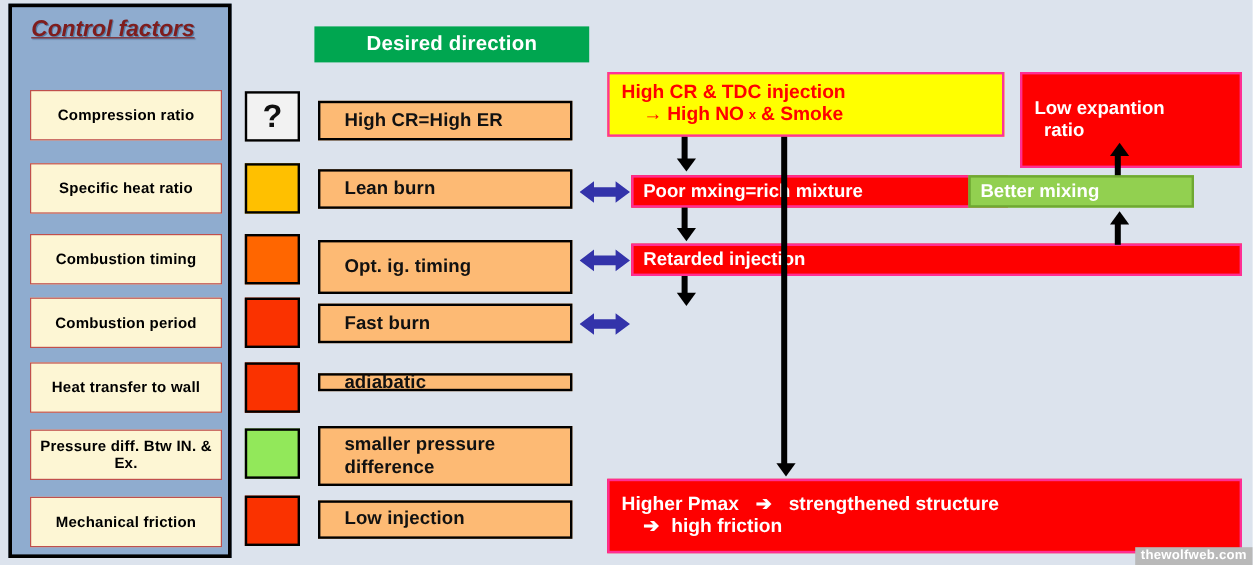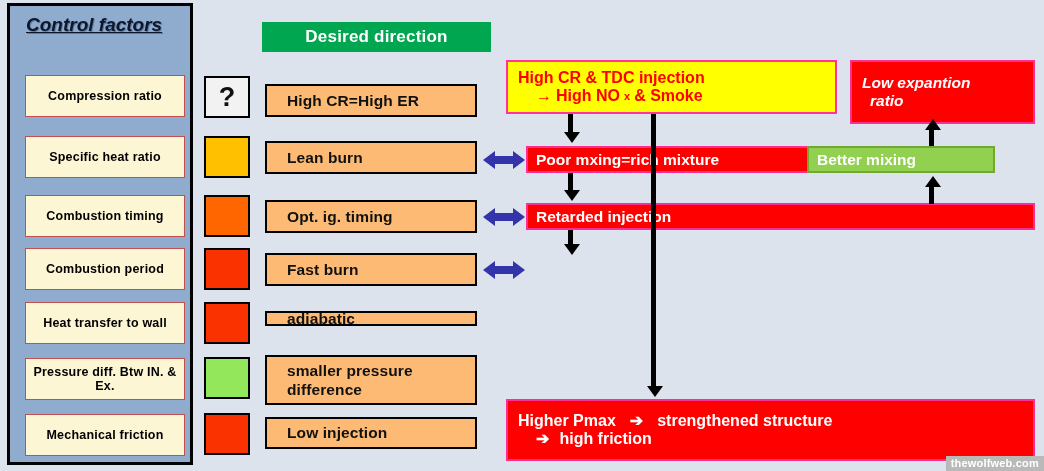--- a/index.html
+++ b/index.html
@@ -20,21 +20,21 @@
     left: 7px; top: 3px;
     width: 186px; height: 462px;
     background: #8faccf;
     border: 3px solid #000000;
     box-sizing: border-box;
   }
   .sidebar-title {
     position: absolute;
     left: 16px; top: 8px;
     width: 155px;
-    color: #0f172a;
+    color: #7f1d1d;
     font-style: italic;
     font-weight: bold;
     font-size: 19px;
     line-height: 21px;
     text-decoration: underline;
     text-shadow: 1px 1px 0 #5a7ba3;
   }
   .factor-box {
     position: absolute;
     left: 15px;
@@ -203,37 +203,37 @@
   <div class="swatch" style="top:195px; background:#ff6600"></div>
   <div class="swatch" style="top:248px; background:#fa3200"></div>
   <div class="swatch" style="top:302px; background:#fa3200"></div>
   <div class="swatch" style="top:357px; background:#92e85a"></div>
   <div class="swatch" style="top:413px; background:#fa3200"></div>
 
   <div class="desired-header">Desired direction</div>
 
   <div class="dirbox" style="top:84px;  height:33px">High CR=High ER</div>
   <div class="dirbox" style="top:141px; height:33px">Lean burn</div>
-  <div class="dirbox" style="top:200px; height:33px">Opt. ig. timing</div>
+  <div class="dirbox" style="top:200px; height:45px">Opt. ig. timing</div>
   <div class="dirbox" style="top:253px; height:33px">Fast burn</div>
   <div class="dirbox" style="top:311px; height:15px">adiabatic</div>
   <div class="dirbox" style="top:355px; height:50px; align-items:center; line-height:19px;">smaller pressure difference</div>
   <div class="dirbox" style="top:417px; height:32px">Low injection</div>
 
   <div class="resbox yellow" style="left:506px; top:60px; width:331px; height:54px;">
     <div class="line-row">High CR &amp; TDC injection</div>
     <div class="line-row ind">
       <span class="txt-arrow">→</span>
         <span>High NO</span>
         <span class="sub">x</span>
         <span> &amp; Smoke</span>
     </div>
   </div>
 
-  <div class="resbox red" style="left:850px; top:60px; width:185px; height:64px; flex-direction:column; align-items:flex-start; justify-content:center; padding-left:10px;font-style:italic;">
+  <div class="resbox red" style="left:850px; top:60px; width:185px; height:80px; flex-direction:column; align-items:flex-start; justify-content:center; padding-left:10px;">
     <div>Low expantion</div>
     <div style="padding-left:8px">ratio</div>
   </div>
 
   <div class="resbox red" style="left:526px; top:146px; width:314px; height:27px;">Poor mxing=rich mixture</div>
 
   <div class="resbox green" style="left:807px; top:146px; width:188px; height:27px;">Better mixing</div>
 
   <div class="resbox red" style="left:526px; top:203px; width:509px; height:27px;">Retarded injection</div>
 

